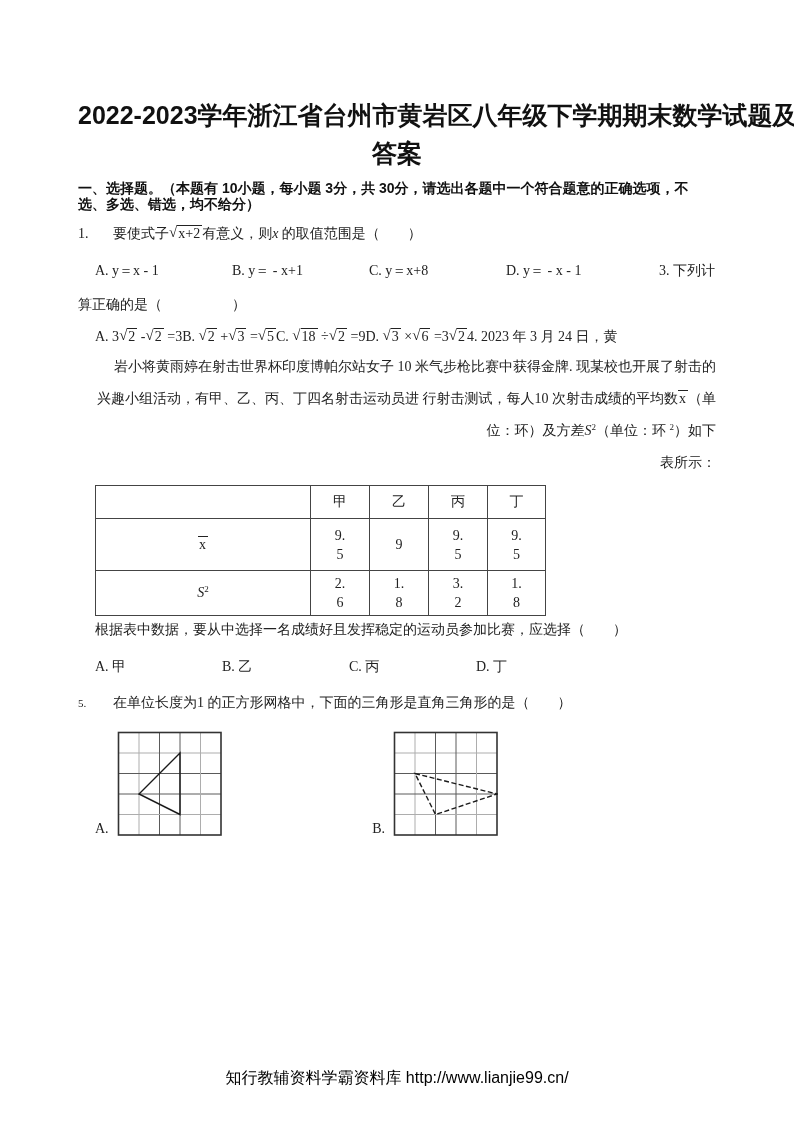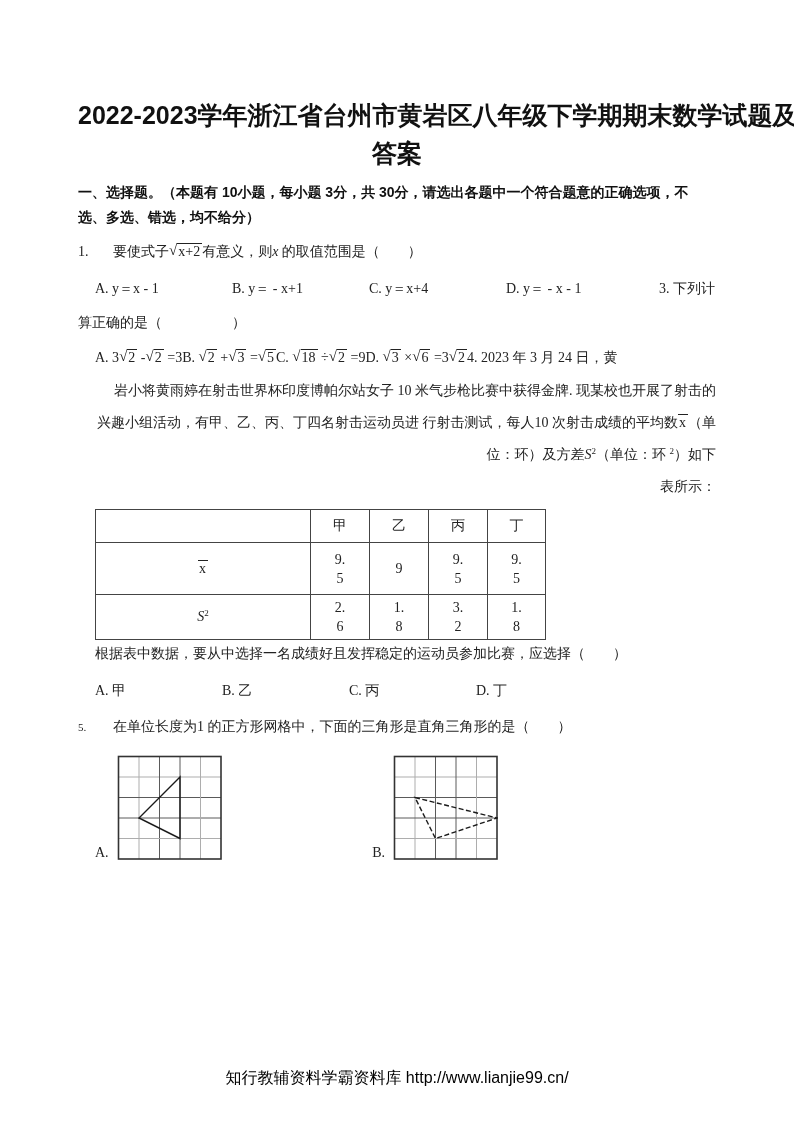--- a/index.html
+++ b/index.html
@@ -2,32 +2,32 @@
 <html><head>
 <meta charset="utf-8">
 <style>
   html,body{margin:0;padding:0;background:#e8e8e8;}
   .page{position:relative;width:794px;height:1122px;margin:0 auto;background:#ffffff;
         font-family:"Liberation Serif",serif;color:#222;overflow:hidden;}
   .inner{padding:96px 78px 0 78px;}
   .title{font-family:"Liberation Sans",sans-serif;font-weight:bold;font-size:25px;
          line-height:38px;text-align:center;white-space:pre;color:#111;}
   .heading{margin-top:8px;font-family:"Liberation Sans",sans-serif;font-weight:bold;
-           font-size:14px;line-height:25px;white-space:pre;color:#111;}
+           font-size:14px;line-height:16px;white-space:pre;color:#111;}
   .qline{font-size:14px;line-height:28px;white-space:nowrap;}
   .q1{margin-top:7px;}
   .qnum{display:inline-block;width:35px;}
   .qnum-sm{display:inline-block;width:35px;font-size:11px;}
   .opts{padding-left:17px;font-size:14px;line-height:22px;margin-top:12px;white-space:nowrap;}
   .opt{display:inline-block;width:137px;white-space:nowrap;}
   .opt:last-child{width:auto;}
   .opts-narrow .opt{width:127px;}
   .runon{margin-left:16px;}
   .wrapline{margin-top:12px;font-size:14px;line-height:22px;}
-  .mathline{margin-top:10px;padding-left:17px;font-size:14px;line-height:27px;white-space:nowrap;}
+  .mathline{margin-top:10px;padding-left:17px;font-size:14px;line-height:20px;white-space:nowrap;}
   .sqrt{white-space:nowrap;}
   .rsign{display:inline-block;transform:translateY(-1px);font-size:15px;}
   .ovl{border-top:1.2px solid #222;padding:0 2px 0 1px;}
   sup{font-size:9px;line-height:0;vertical-align:5px;}
   .para{font-size:14px;line-height:32px;margin-top:4px;}
   .para .pline{white-space:nowrap;text-align:right;}
   .tright{text-align:right;white-space:nowrap;}
   .indent{padding-left:17px;}
   table.score{border-collapse:collapse;margin:6px 0 0 17px;table-layout:fixed;width:450px;}
   table.score td,table.score th{border:1.2px solid #444;text-align:center;vertical-align:middle;
@@ -55,21 +55,21 @@
 答案</div>
 
     <div class="heading">一、选择题。（本题有 10小题，每小题 3分，共 30分，请选出各题中一个符合题意的正确选项，不
 选、多选、错选，均不给分）</div>
 
     <div class="qline q1">
       <span class="qnum">1.</span><span>要使式子<span class="sqrt"><span class="rsign">√</span><span class="ovl">x+2</span></span>有意义，则<i>x</i> 的取值范围是（　　）</span>
     </div>
 
     <div class="opts">
-      <span class="opt">A. y＝x - 1</span><span class="opt">B. y＝ - x+1</span><span class="opt">C. y＝x+4</span><span class="opt">D. y＝ - x - 1</span><span class="runon">3. 下列计</span>
+      <span class="opt">A. y＝x - 1</span><span class="opt">B. y＝ - x+1</span><span class="opt">C. y＝x+8</span><span class="opt">D. y＝ - x - 1</span><span class="runon">3. 下列计</span>
     </div>
 
     <div class="wrapline">算正确的是（　　　　　）</div>
 
     <div class="mathline">A. 3<span class="sqrt"><span class="rsign">√</span><span class="ovl">2</span></span> -<span class="sqrt"><span class="rsign">√</span><span class="ovl">2</span></span> =3B. <span class="sqrt"><span class="rsign">√</span><span class="ovl">2</span></span> +<span class="sqrt"><span class="rsign">√</span><span class="ovl">3</span></span> =<span class="sqrt"><span class="rsign">√</span><span class="ovl">5</span></span>C. <span class="sqrt"><span class="rsign">√</span><span class="ovl">18</span></span> ÷<span class="sqrt"><span class="rsign">√</span><span class="ovl">2</span></span> =9D. <span class="sqrt"><span class="rsign">√</span><span class="ovl">3</span></span> ×<span class="sqrt"><span class="rsign">√</span><span class="ovl">6</span></span> =3<span class="sqrt"><span class="rsign">√</span><span class="ovl">2</span></span>4. 2023 年 3 月 24 日，黄</div>
 
     <div class="para">
       <div class="pline">岩小将黄雨婷在射击世界杯印度博帕尔站女子 10 米气步枪比赛中获得金牌. 现某校也开展了射击的</div>
       <div class="pline">兴趣小组活动，有甲、乙、丙、丁四名射击运动员进 行射击测试，每人10 次射击成绩的平均数<span class="ovl">x</span>（单</div>
       <div class="pline tright">位：环）及方差<i>S</i><sup>2</sup>（单位：环 <sup>2</sup>）如下</div>

